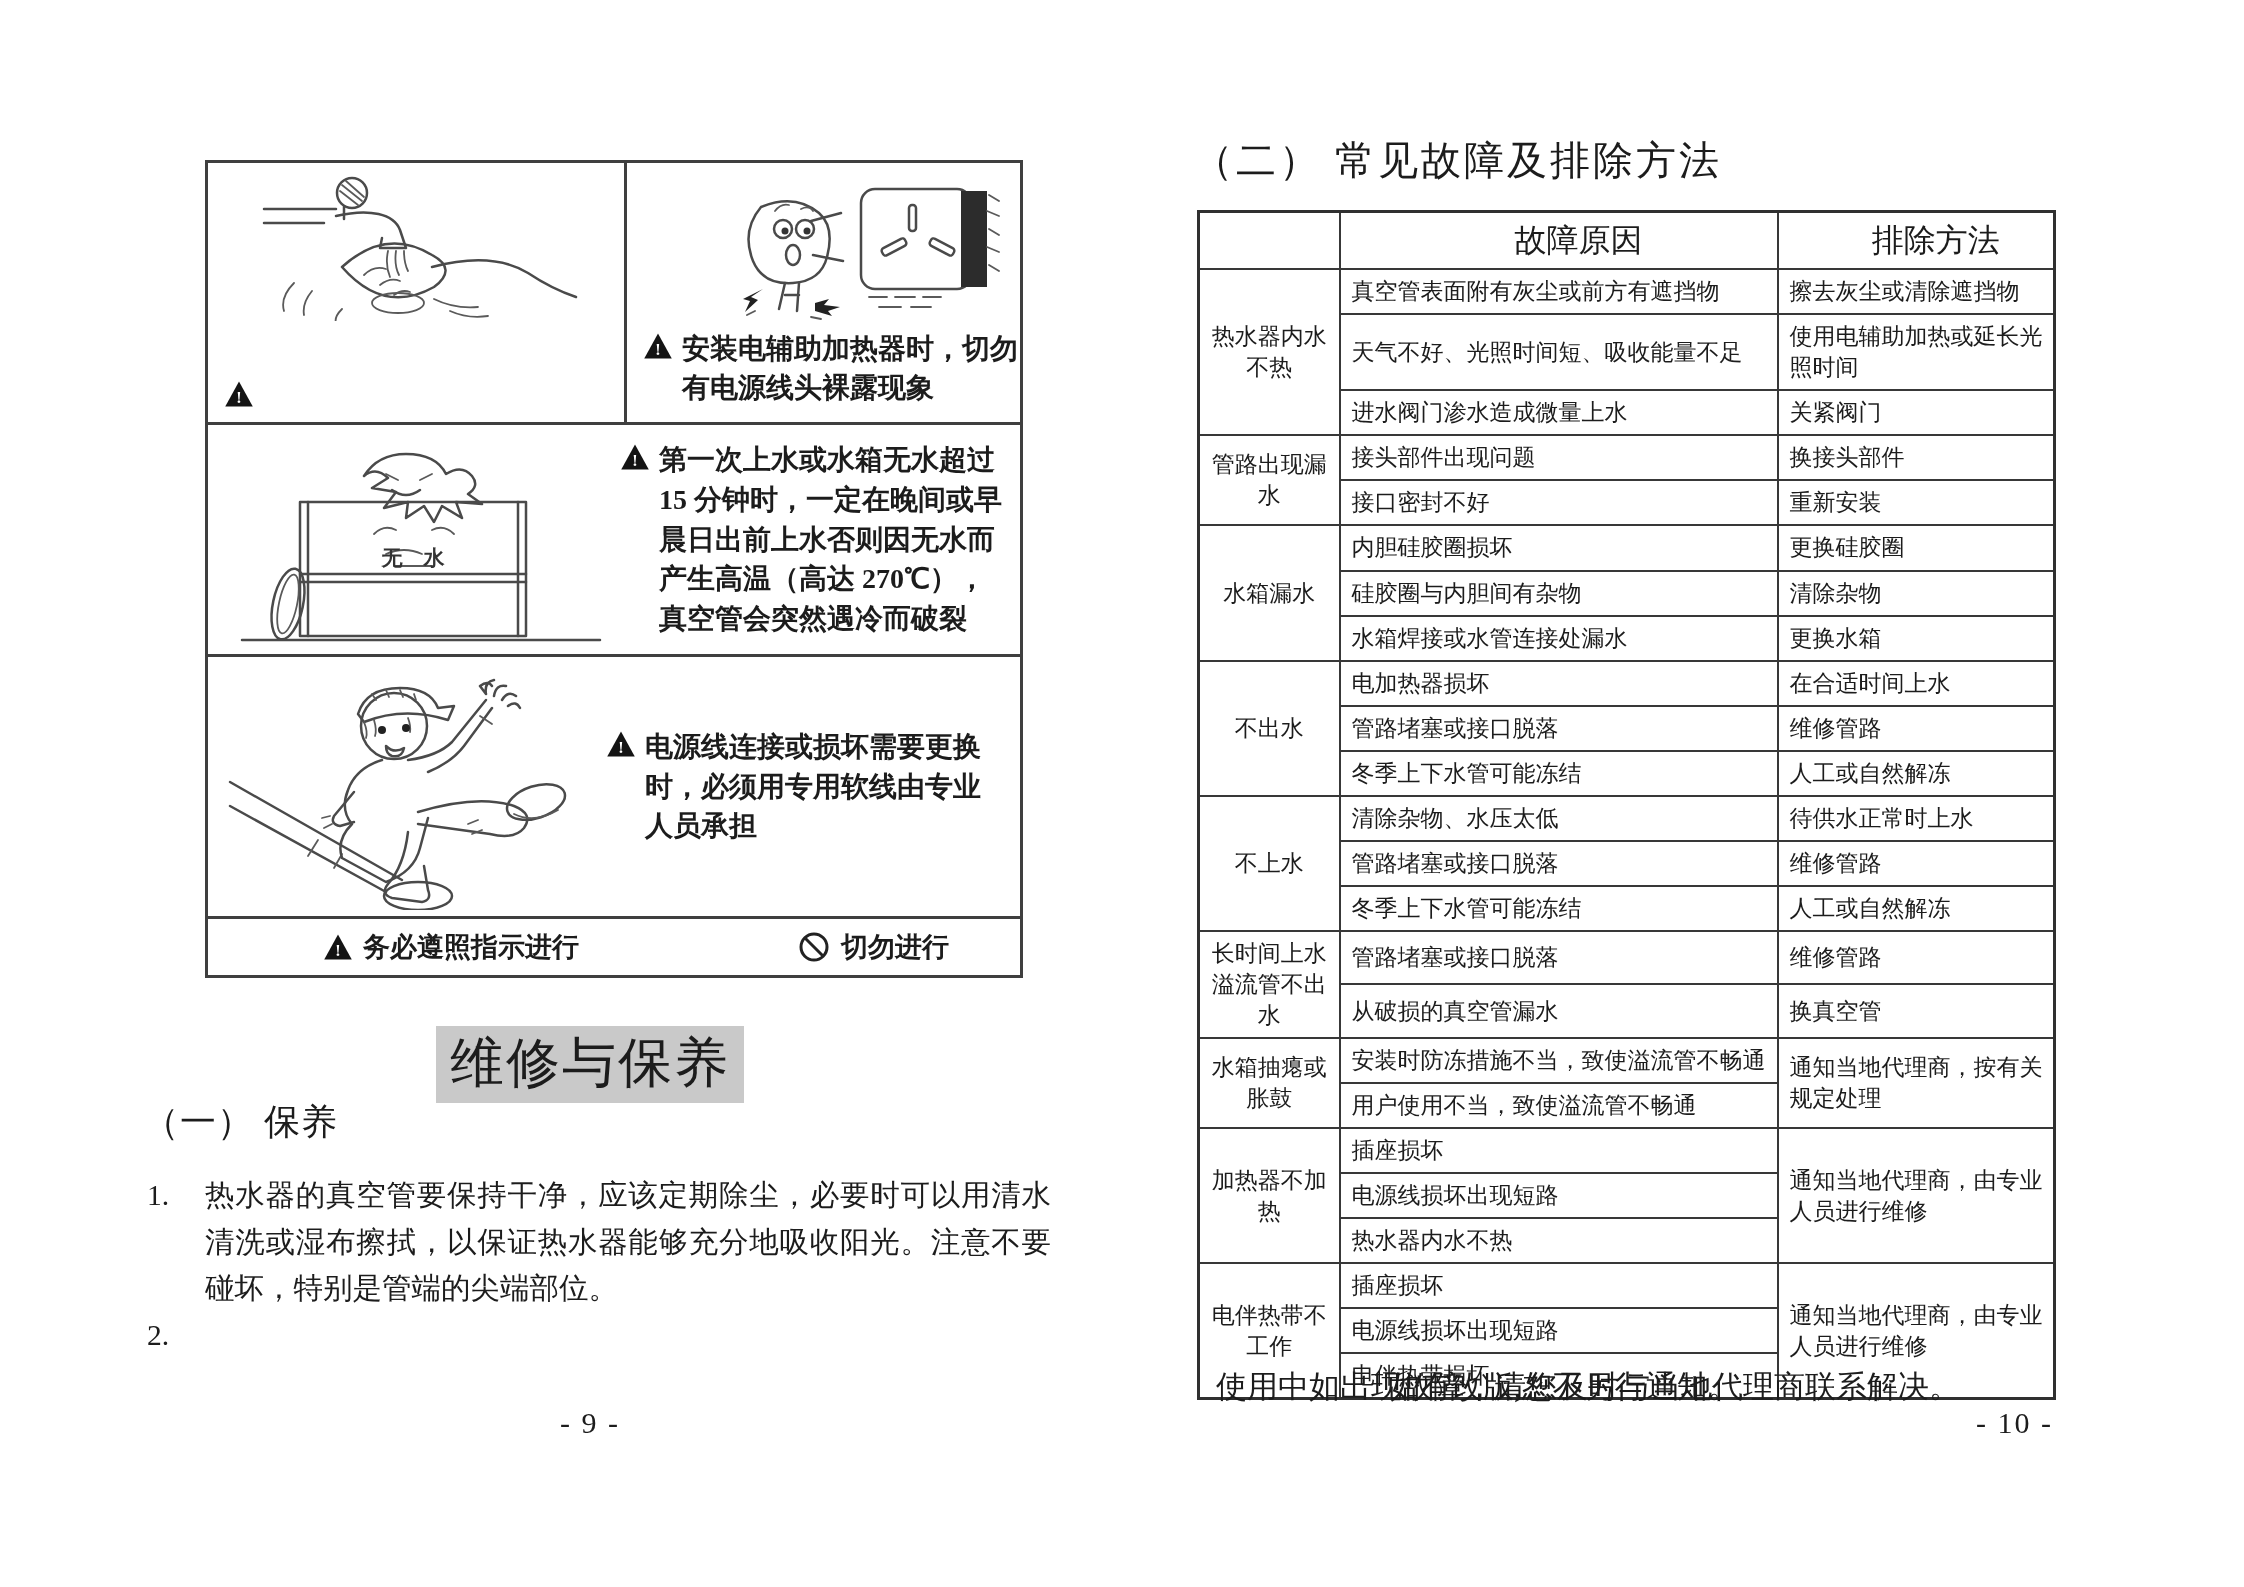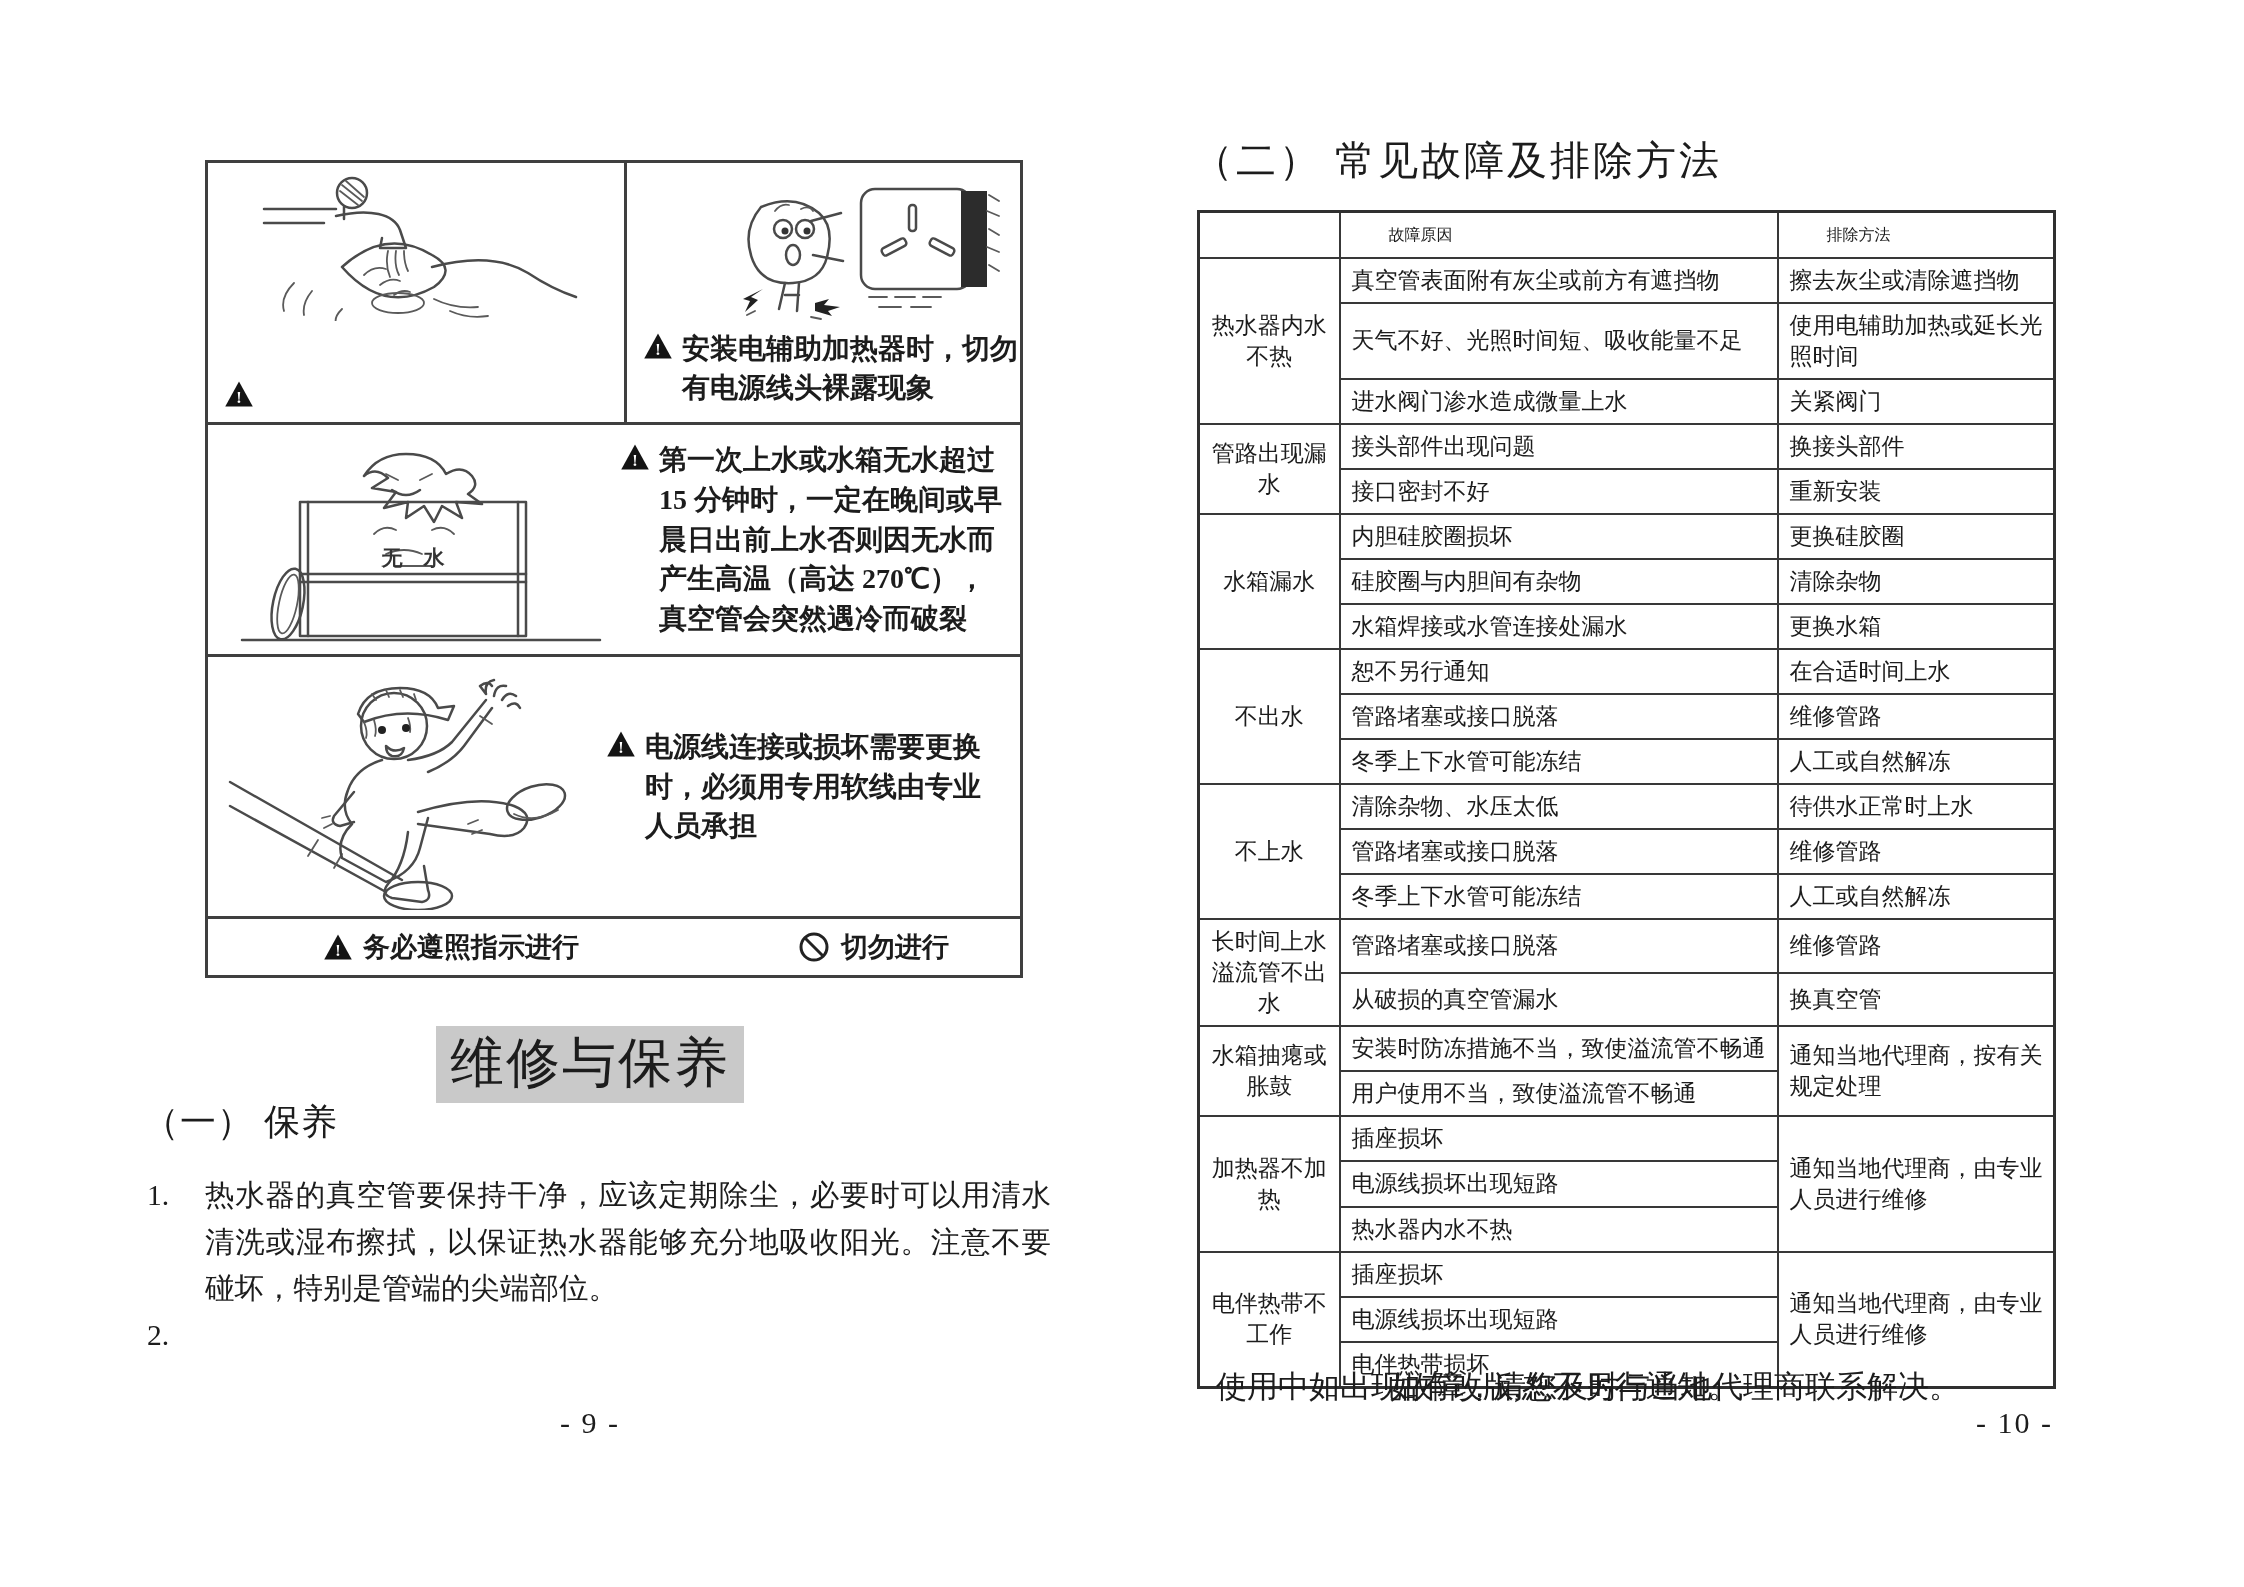--- a/index.html
+++ b/index.html
@@ -40,21 +40,21 @@
   .pageno-right{left:1197px;top:1406px;width:856px;text-align:right;}
 
   
   .fault-title{position:absolute;left:1193px;top:133px;font-size:40px;font-weight:400;letter-spacing:3px;}
   table.fault{
     position:absolute;left:1197px;top:210px;width:856px;
     border-collapse:collapse;table-layout:fixed;font-size:23px;line-height:1.35;
     background:#fff;border:3px solid #303030;
   }
   table.fault th, table.fault td{border:2px solid #383838;padding:6px 8px 6px 11px;vertical-align:middle;}
-  table.fault th{height:46px;text-align:left;font-weight:400;font-size:16px;padding-left:48px;}
+  table.fault th{height:46px;text-align:center;font-weight:400;font-size:32px;padding-left:48px;}
   table.fault td.cat{text-align:center;padding:6px 5px;margin-left:43px;}
   table.fault td{height:44px;}
   .col-cat{width:141px;} .col-cause{width:438px;} .col-remedy{width:277px;}
   .fault-footer1{position:absolute;left:1216px;top:1322px;font-size:31px;margin-top:44px;}
   .fault-footer2{position:absolute;left:1390px;top:1366px;font-size:31px;}
 </style>
 </head>
 <body>
 
 <div>
@@ -265,21 +265,21 @@
         <tr>
           <td>硅胶圈与内胆间有杂物</td>
           <td>清除杂物</td>
         </tr>
         <tr>
           <td>水箱焊接或水管连接处漏水</td>
           <td>更换水箱</td>
         </tr>
         <tr>
           <td class="cat" rowspan="3">不出水</td>
-          <td>恕不另行通知</td>
+          <td>电加热器损坏</td>
           <td>在合适时间上水</td>
         </tr>
         <tr>
           <td>管路堵塞或接口脱落</td>
           <td>维修管路</td>
         </tr>
         <tr>
           <td>冬季上下水管可能冻结</td>
           <td>人工或自然解冻</td>
         </tr>

